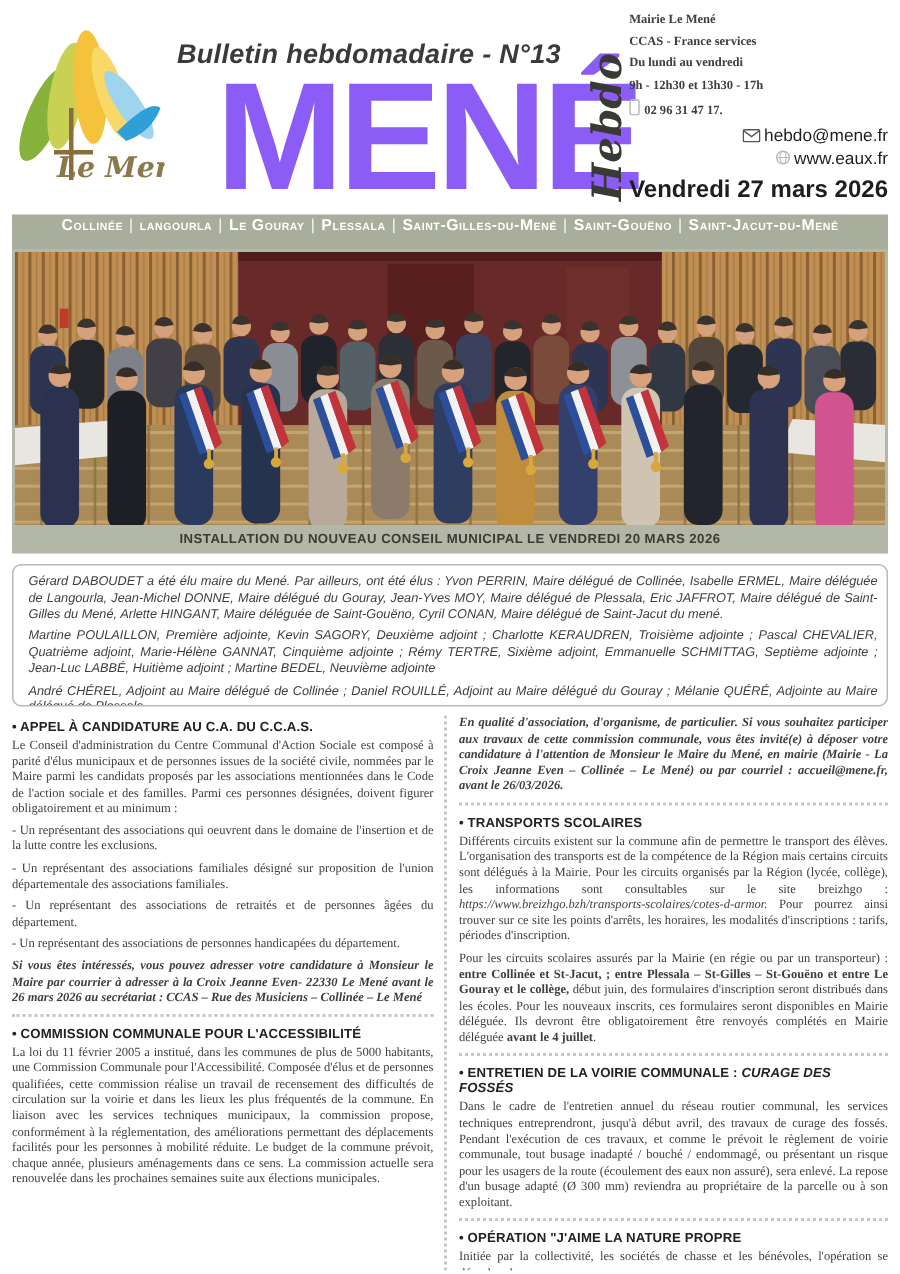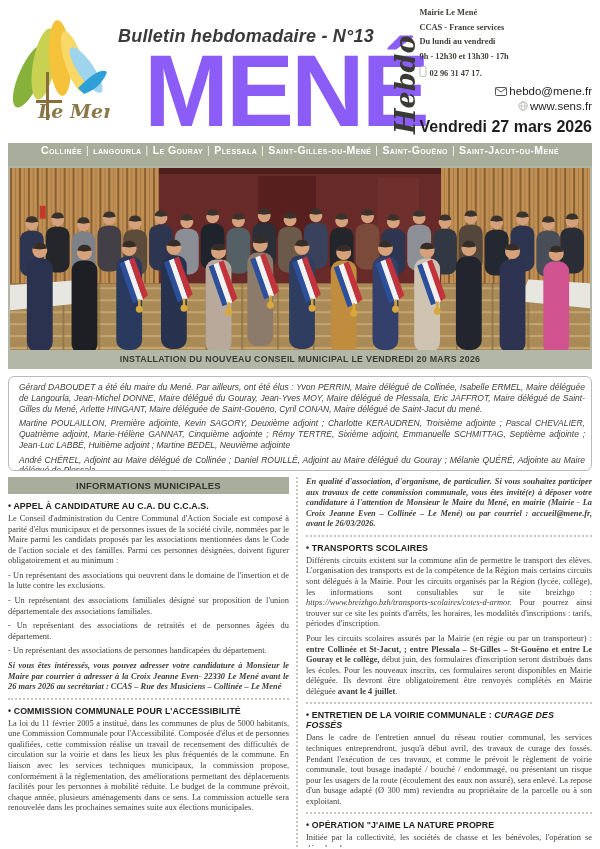--- a/index.html
+++ b/index.html
@@ -88,21 +88,21 @@
         <svg class="cicon" width="12" height="9" viewBox="0 0 12 9">
             <rect x="0.5" y="0.5" width="11" height="8" rx="1" fill="none" stroke="#555" stroke-width="1"></rect>
             <path d="M0.5,1 L6,5 L11.5,1" fill="none" stroke="#555" stroke-width="1"></path>
           </svg><span>hebdo@mene.fr</span>
       </div>
       <div class="row">
         <svg class="cicon" width="10" height="10" viewBox="0 0 10 10">
             <circle cx="5" cy="5" r="4.2" fill="none" stroke="#b9bdb3" stroke-width="1"></circle>
             <ellipse cx="5" cy="5" rx="2" ry="4.2" fill="none" stroke="#b9bdb3" stroke-width="0.8"></ellipse>
             <line x1="0.8" y1="5" x2="9.2" y2="5" stroke="#b9bdb3" stroke-width="0.8"></line>
-          </svg><span>www.sens.fr</span>
+          </svg><span>www.eaux.fr</span>
       </div>
       <div class="date">Vendredi 27 mars 2026</div>
     </div>
   </div>
 
   <div class="communes">
     <span>Collinée</span><span class="sep">|</span><span>langourla</span><span class="sep">|</span><span>Le Gouray</span><span class="sep">|</span><span>Plessala</span><span class="sep">|</span><span>Saint-Gilles-du-Mené</span><span class="sep">|</span><span>Saint-Gouëno</span><span class="sep">|</span><span>Saint-Jacut-du-Mené</span>
   </div>
 
   <div class="photo-frame">
@@ -202,21 +202,20 @@
 
   <div class="intro-box">
     <p>Gérard DABOUDET a été élu maire du Mené. Par ailleurs, ont été élus : Yvon PERRIN, Maire délégué de Collinée, Isabelle ERMEL, Maire déléguée de Langourla, Jean-Michel DONNE, Maire délégué du Gouray, Jean-Yves MOY, Maire délégué de Plessala, Eric JAFFROT, Maire délégué de Saint-Gilles du Mené, Arlette HINGANT, Maire déléguée de Saint-Gouëno, Cyril CONAN, Maire délégué de Saint-Jacut du mené.</p>
     <p>Martine POULAILLON, Première adjointe, Kevin SAGORY, Deuxième adjoint ; Charlotte KERAUDREN, Troisième adjointe ; Pascal CHEVALIER, Quatrième adjoint, Marie-Hélène GANNAT, Cinquième adjointe ; Rémy TERTRE, Sixième adjoint, Emmanuelle SCHMITTAG, Septième adjointe ; Jean-Luc LABBÉ, Huitième adjoint ; Martine BEDEL, Neuvième adjointe</p>
     <p>André CHÉREL, Adjoint au Maire délégué de Collinée ; Daniel ROUILLÉ, Adjoint au Maire délégué du Gouray ; Mélanie QUÉRÉ, Adjointe au Maire délégué de Plessala</p>
   </div>
 
   <div class="columns">
 
     <div class="col-left">
-      <div class="section-bar">INFORMATIONS MUNICIPALES</div>
 
       <div class="h">• APPEL À CANDIDATURE AU C.A. DU C.C.A.S.</div>
       <p class="b">Le Conseil d'administration du Centre Communal d'Action Sociale est composé à parité d'élus municipaux et de personnes issues de la société civile, nommées par le Maire parmi les candidats proposés par les associations mentionnées dans le Code de l'action sociale et des familles. Parmi ces personnes désignées, doivent figurer obligatoirement et au minimum :</p>
       <p class="b">- Un représentant des associations qui oeuvrent dans le domaine de l'insertion et de la lutte contre les exclusions.</p>
       <p class="b">- Un représentant des associations familiales désigné sur proposition de l'union départementale des associations familiales.</p>
       <p class="b">- Un représentant des associations de retraités et de personnes âgées du département.</p>
       <p class="b">- Un représentant des associations de personnes handicapées du département.</p>
       <p class="b bi">Si vous êtes intéressés, vous pouvez adresser votre candidature à Monsieur le Maire par courrier à adresser à la Croix Jeanne Even- 22330 Le Mené avant le 26 mars 2026 au secrétariat : CCAS – Rue des Musiciens – Collinée – Le Mené</p>
 
       <hr class="dots">

